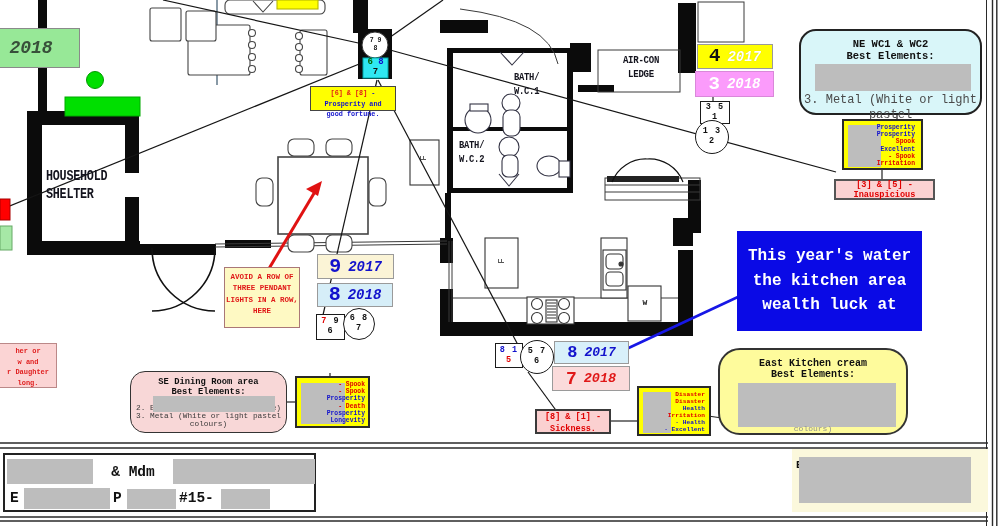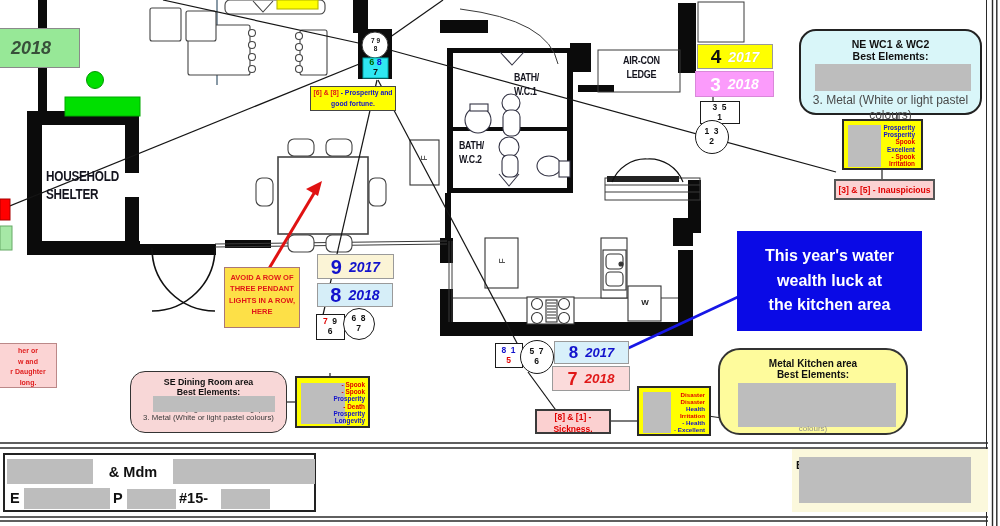--- a/index.html
+++ b/index.html
@@ -1,17 +1,17 @@
 <!DOCTYPE html>
 <html><head>
 <meta charset="utf-8">
 <style>
   html,body{margin:0;padding:0;background:#fff;}
   #stage{position:relative;width:1000px;height:526px;background:#fff;overflow:hidden;
-         font-family:Liberation Sans, sans-serif;}
+         font-family:Liberation Mono, monospace;}
   .abs{position:absolute;}
   .ctr{display:flex;align-items:center;justify-content:center;}
   .badge{display:flex;align-items:center;justify-content:center;gap:7px;border:1px solid #9a9a9a;box-sizing:border-box;}
   .num{font-weight:bold;line-height:1;}
   .yr{font-weight:bold;font-style:italic;line-height:1;}
   .star{background:#fff;border:1.6px solid #1a1a1a;box-sizing:border-box;text-align:center;
         font-weight:bold;color:#101010;display:flex;flex-direction:column;justify-content:center;}
   .star .sr{line-height:1.15;letter-spacing:1px;}
   .round{border-radius:50%;}
   .lbl{box-sizing:border-box;text-align:center;font-weight:bold;color:#E00000;}
@@ -235,21 +235,21 @@
     <span class="cond">BATH/</span><br><span class="cond">W.C.2</span>
   </div>
   <div class="abs planlbl" style="left:604px;top:54px;width:74px;font-size:10.5px;text-align:center;">
     <span class="condc">AIR-CON</span><br><span class="condc">LEDGE</span>
   </div>
 
   <div class="abs" style="left:414px;top:153px;width:20px;text-align:center;font-size:8.5px;color:#222;transform:rotate(-90deg);"><span>F</span></div>
   <div class="abs" style="left:492px;top:256px;width:20px;text-align:center;font-size:8.5px;color:#222;transform:rotate(-90deg);"><span>F</span></div>
   <div class="abs" style="left:636px;top:298px;width:18px;text-align:center;font-size:8px;font-weight:bold;color:#222;"><span>W</span></div>
 
-  <div class="abs" style="left:224px;top:267px;width:76px;height:61px;background:#fde047;border:1px solid #aa7777;box-sizing:border-box;
+  <div class="abs" style="left:224px;top:267px;width:76px;height:61px;background:#fef9c3;border:1px solid #aa7777;box-sizing:border-box;
        color:#E01818;font-weight:bold;font-size:7.5px;line-height:1.5;text-align:center;padding-top:4px;">
     <div>AVOID A ROW OF</div>
     <div>THREE PENDANT</div>
     <div>LIGHTS IN A ROW,</div>
     <div>HERE</div>
   </div>
 
   <div class="abs badge" style="left:317px;top:254px;width:77px;height:25px;background:#FBF4D6;">
     <span class="num c-blue" style="font-size:20px;">9</span>
     <span class="yr c-blue" style="font-size:14px;">2017</span>
@@ -323,43 +323,43 @@
       <div data-c="r">Disaster</div>
       <div data-c="r">Disaster</div>
       <div data-c="b">Health</div>
       <div data-c="r">Irritation</div>
       <div data-c="b">- Health</div>
       <div data-c="b">- Excellent</div>
     </div>
   </div>
 
   <div class="abs infobox" style="left:718px;top:348px;width:190px;height:87px;background:#FEFB9C;border:2px solid #333;border-radius:22px;">
-    <div class="tt" style="font-size:10px;margin-top:8px;">Metal Kitchen area</div>
+    <div class="tt" style="font-size:10px;margin-top:8px;">East Kitchen cream</div>
     <div class="tt" style="font-size:10px;">Best Elements:</div>
     <div class="grey" style="left:18px;top:33px;width:158px;height:44px;"></div>
     <div class="abs" style="left:0;right:0;top:74px;font-size:8px;color:#909090;text-align:center;">colours)</div>
   </div>
 
   <div class="abs ctr" style="left:737px;top:231px;width:185px;height:100px;background:#0A0AE6;flex-direction:column;
        color:#fff;font-weight:bold;font-size:16px;line-height:1.55;text-align:center;">
     <div>This year's water</div>
+    <div>the kitchen area</div>
     <div>wealth luck at</div>
-    <div>the kitchen area</div>
   </div>
 
   <div class="abs badge" style="left:697px;top:44px;width:76px;height:25px;background:#FFFF00;">
     <span class="num c-black" style="font-size:19px;">4</span>
     <span class="yr c-white" style="font-size:14px;text-shadow:0 0 1px #c8c800;">2017</span>
   </div>
   <div class="abs badge" style="left:695px;top:71px;width:79px;height:26px;background:#FB9BFB;border-color:#d988d9;">
     <span class="num c-white" style="font-size:19px;">3</span>
     <span class="yr c-white" style="font-size:14px;">2018</span>
   </div>
 
-  <div class="abs star" style="left:700px;top:101px;width:40px;height:23px;font-size:8.5px;">
+  <div class="abs star" style="left:700px;top:101px;width:30px;height:23px;font-size:8.5px;">
     <div class="sr"><span data-c="k">3</span>
       <span data-c="k">5</span></div>
     <div class="sr"><span data-c="k">1</span></div>
   </div>
   <div class="abs star round" style="left:695px;top:120px;width:34px;height:34px;font-size:8.5px;">
     <div class="sr"><span data-c="k">1</span>
       <span data-c="k">3</span></div>
     <div class="sr"><span data-c="k">2</span></div>
   </div>
 

